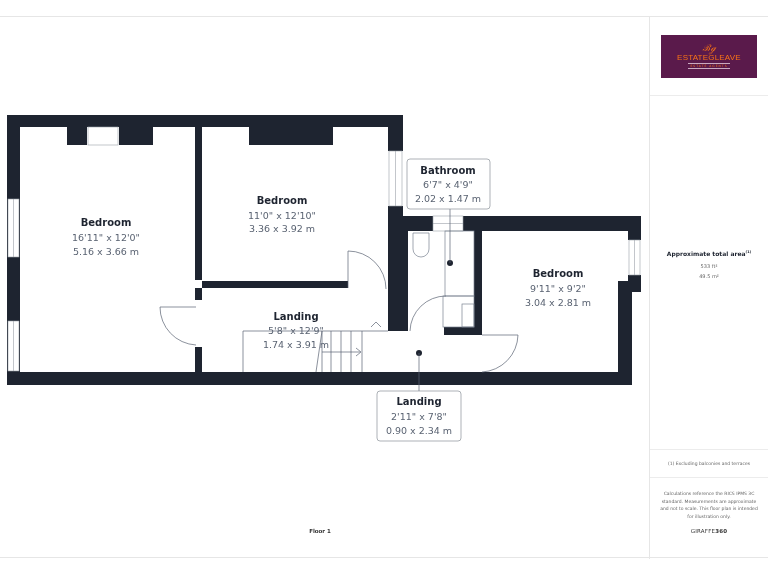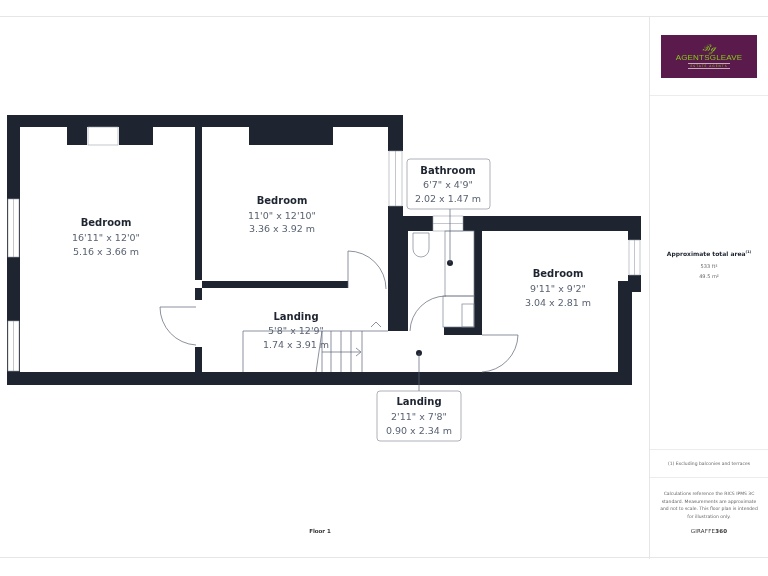--- a/index.html
+++ b/index.html
@@ -3,21 +3,21 @@
 <meta charset="utf-8">
 <style>
   * { box-sizing: border-box; margin: 0; padding: 0; }
   html, body { width: 768px; height: 576px; background: #ffffff; overflow: hidden; }
   body { font-family: "DejaVu Sans", "Liberation Sans", sans-serif; color: #1e2430; position: relative; }
   .frame { position: absolute; left: 0; top: 16px; width: 768px; height: 542px; border-top: 1px solid #e6e6e6; border-bottom: 1px solid #e6e6e6; }
   .plan-area { position: absolute; left: 0; top: 0; width: 650px; height: 542px; border-right: 1px solid #e6e6e6; }
   .side { position: absolute; left: 650px; top: 0; width: 118px; height: 542px; }
   .side-sec { border-bottom: 1px solid #ececec; text-align: center; }
   .logo-sec { height: 79px; display: flex; align-items: center; justify-content: center; }
-  .logo { width: 96px; height: 43px; background: #5a1a4b; display: flex; flex-direction: column; align-items: center; justify-content: center; color: #84cc16; }
+  .logo { width: 96px; height: 43px; background: #5a1a4b; display: flex; flex-direction: column; align-items: center; justify-content: center; color: #f97316; }
   .logo-mark { font-size: 9px; line-height: 10px; font-family: "DejaVu Serif", serif; font-style: italic; }
   .logo-name { font-size: 8px; letter-spacing: 0.2px; line-height: 10px; font-family: "Liberation Sans", sans-serif; }
   .logo-name b { font-weight: 400; }
   .logo-sub { font-size: 3px; letter-spacing: 1px; border-top: 1px solid #c9a9c0; border-bottom: 1px solid #c9a9c0; line-height: 4px; padding: 0 2px; }
   .area-sec { height: 354px; padding-top: 154px; }
   .area-title { font-size: 6px; font-weight: 700; color: #1e2430; }
   .area-val { font-size: 5px; color: #666; margin-top: 4px; line-height: 10px; }
   .note-sec { height: 28px; font-size: 4.5px; color: #666; display: flex; align-items: center; justify-content: center; }
   .calc-sec { padding: 12px 8px 0; font-size: 4.5px; color: #666; line-height: 7.5px; border-bottom: none; }
   .giraffe { margin-top: 8px; font-size: 5.5px; color: #333; letter-spacing: 0.2px; }
@@ -146,21 +146,21 @@
         <text x="419" y="433" text-anchor="middle" font-size="9.5" fill="#5a6372">0.90 x 2.34 m</text>
       </g>
     </svg>
     <div class="floor-label" style="top:511px;">Floor 1</div>
   </div>
 
   <div class="side">
     <div class="side-sec logo-sec">
       <div class="logo">
         <div class="logo-mark">ℬℊ</div>
-        <div class="logo-name"><span>AGENTS</span><b>GLEAVE</b></div>
+        <div class="logo-name"><span>ESTATE</span><b>GLEAVE</b></div>
         <div class="logo-sub">ESTATE AGENTS</div>
       </div>
     </div>
     <div class="side-sec area-sec">
       <div class="area-title"><span>Approximate total area</span><sup style="font-size:3.5px">(1)</sup></div>
       <div class="area-val">
         <div>533 ft²</div>
         <div>49.5 m²</div>
       </div>
     </div>

